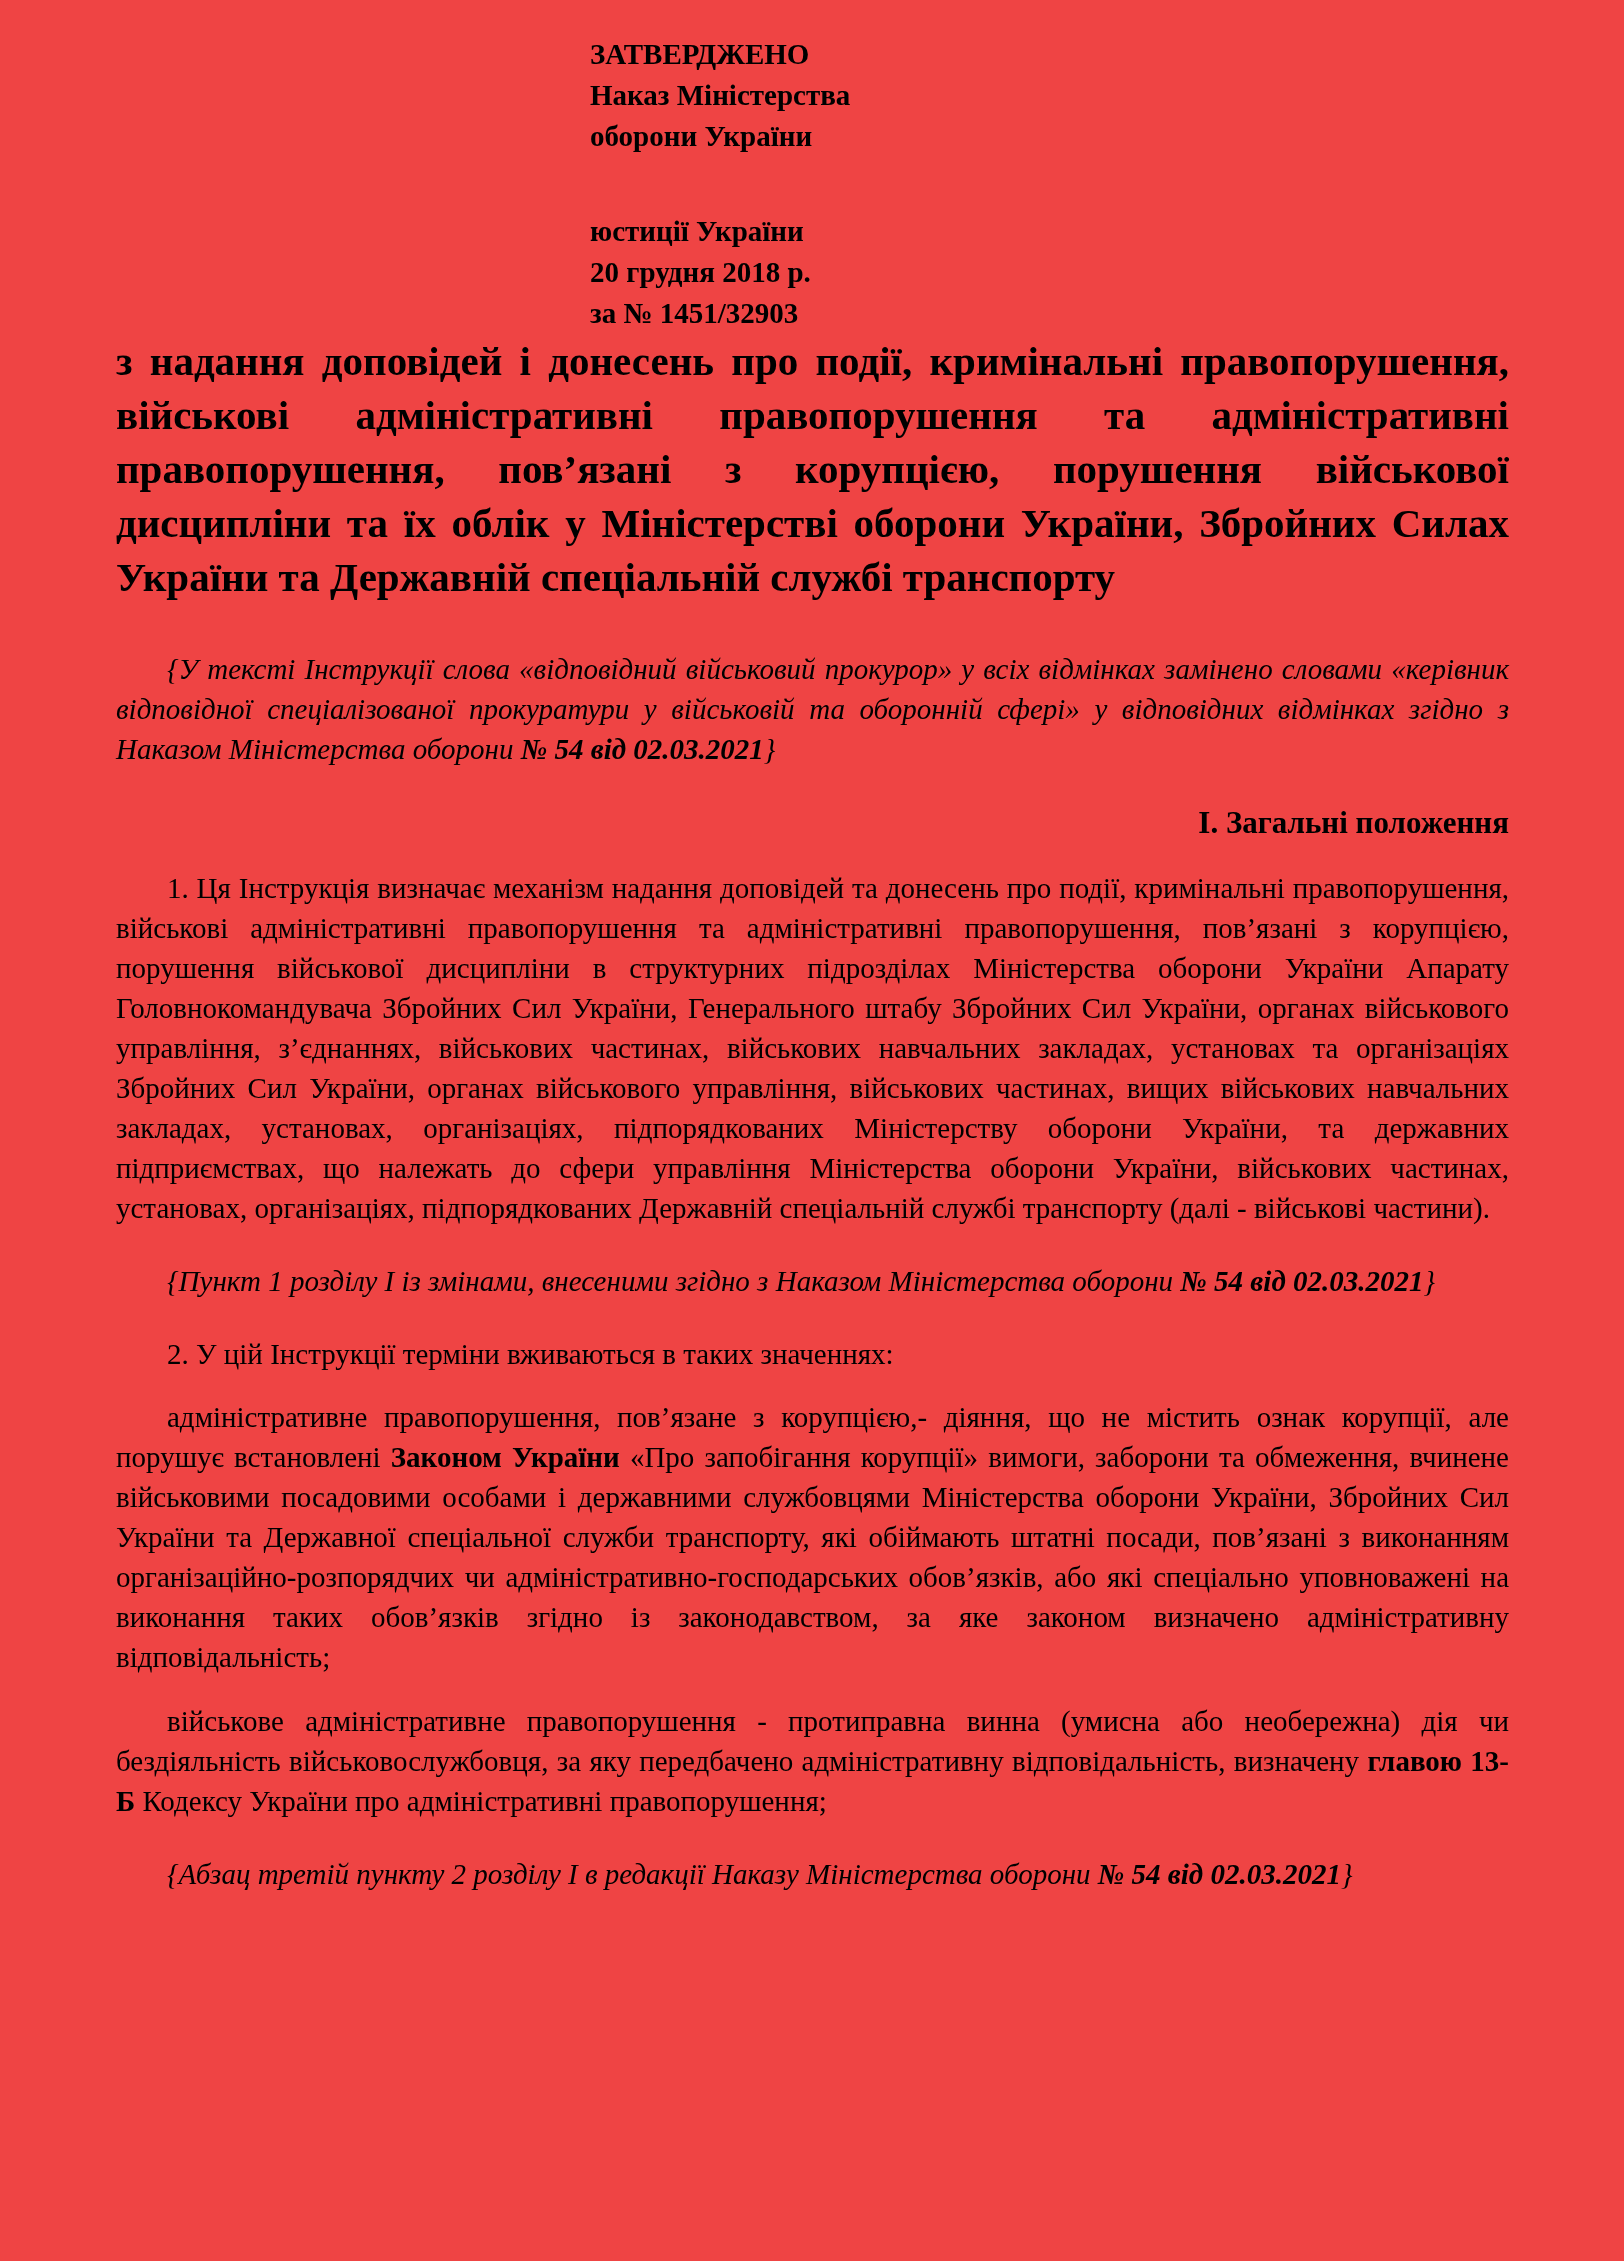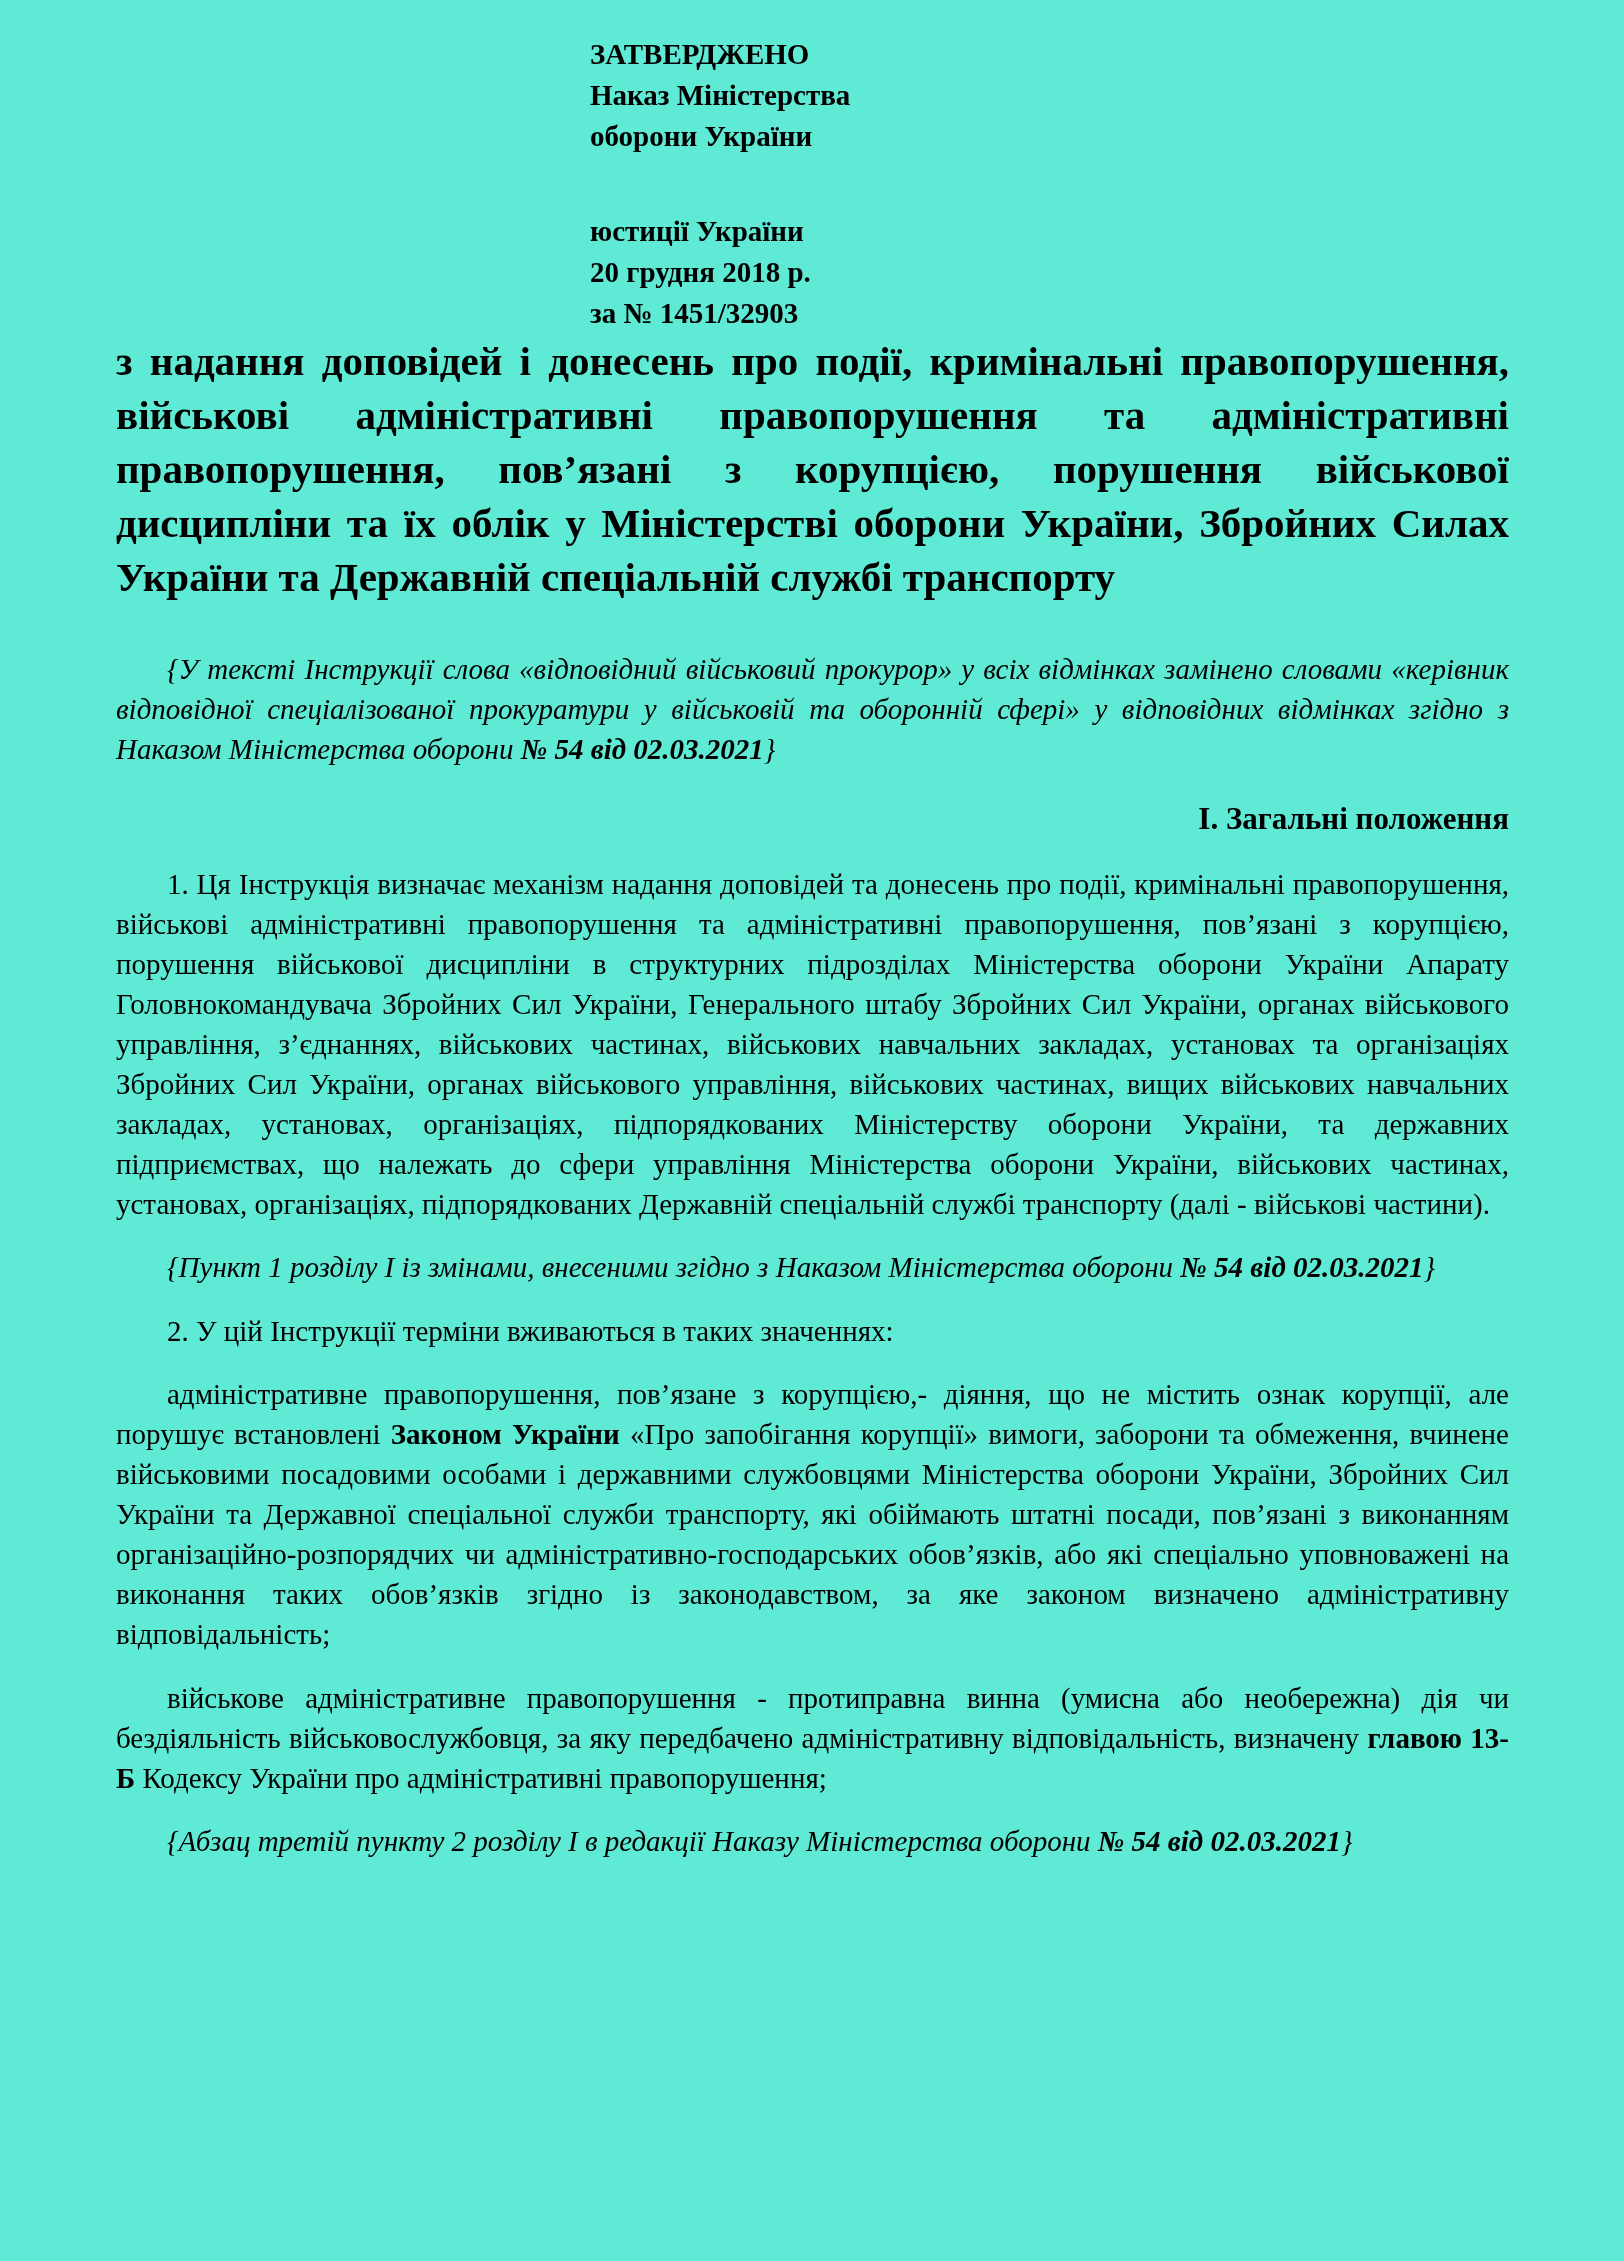--- a/index.html
+++ b/index.html
@@ -8,21 +8,21 @@
     width: 1625px;
     min-height: 2262px;
     background: #ffffff;
     color: #000000;
     font-family: "Liberation Serif", "DejaVu Serif", serif;
   }
   .page {
     width: 1625px;
     min-height: 2262px;
     padding: 34px 116px 27px 116px;
-    background: #5eead4;
+    background: #ef4444;
   }
   
   .corner-block {
     margin-left: 474px;
     font-weight: 700;
     font-size: 29px;
     line-height: 41px;
   }
   .reg-block { margin-top: 54px; }
   
@@ -40,21 +40,21 @@
     line-height: 54px;
     text-align: justify;
   }
   
   .note {
     font-style: italic;
     font-size: 29px;
     line-height: 40px;
     text-align: justify;
     text-indent: 51px;
-    margin: 10px 0;
+    margin: 33px 0;
   }
   .note .ref { font-weight: 700; }
   
   .section-heading {
     text-align: right;
     font-weight: 700;
     font-size: 31px;
     line-height: 42px;
     margin: 29px 0 7.2px 0;
   }

